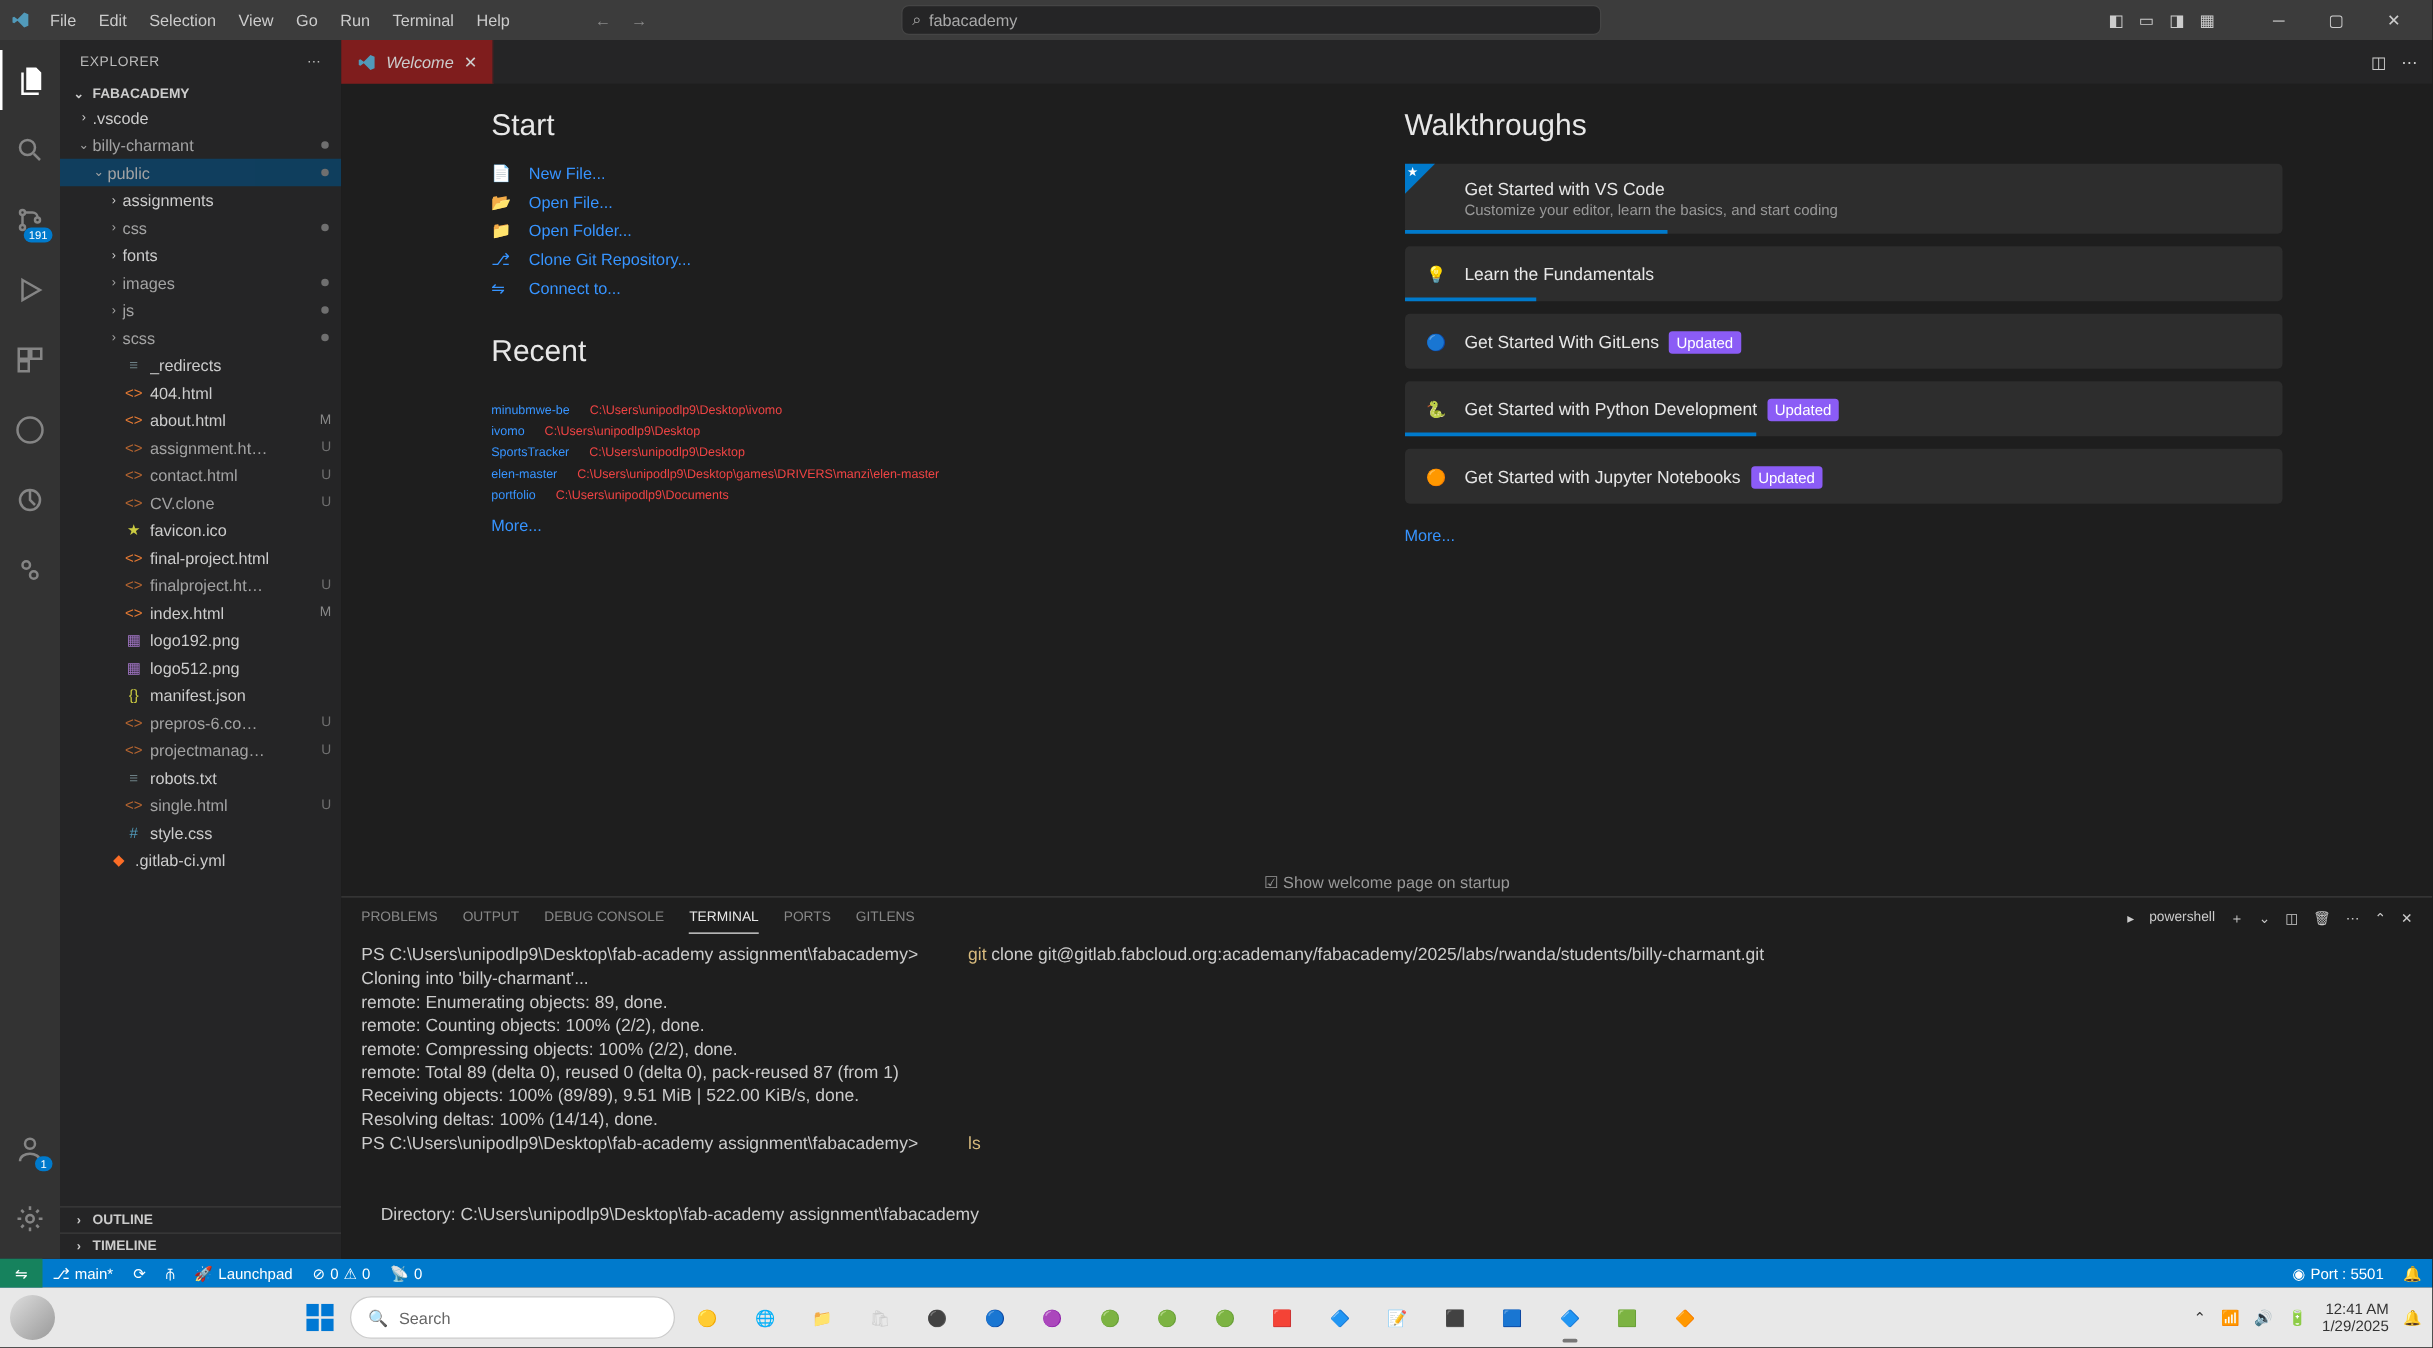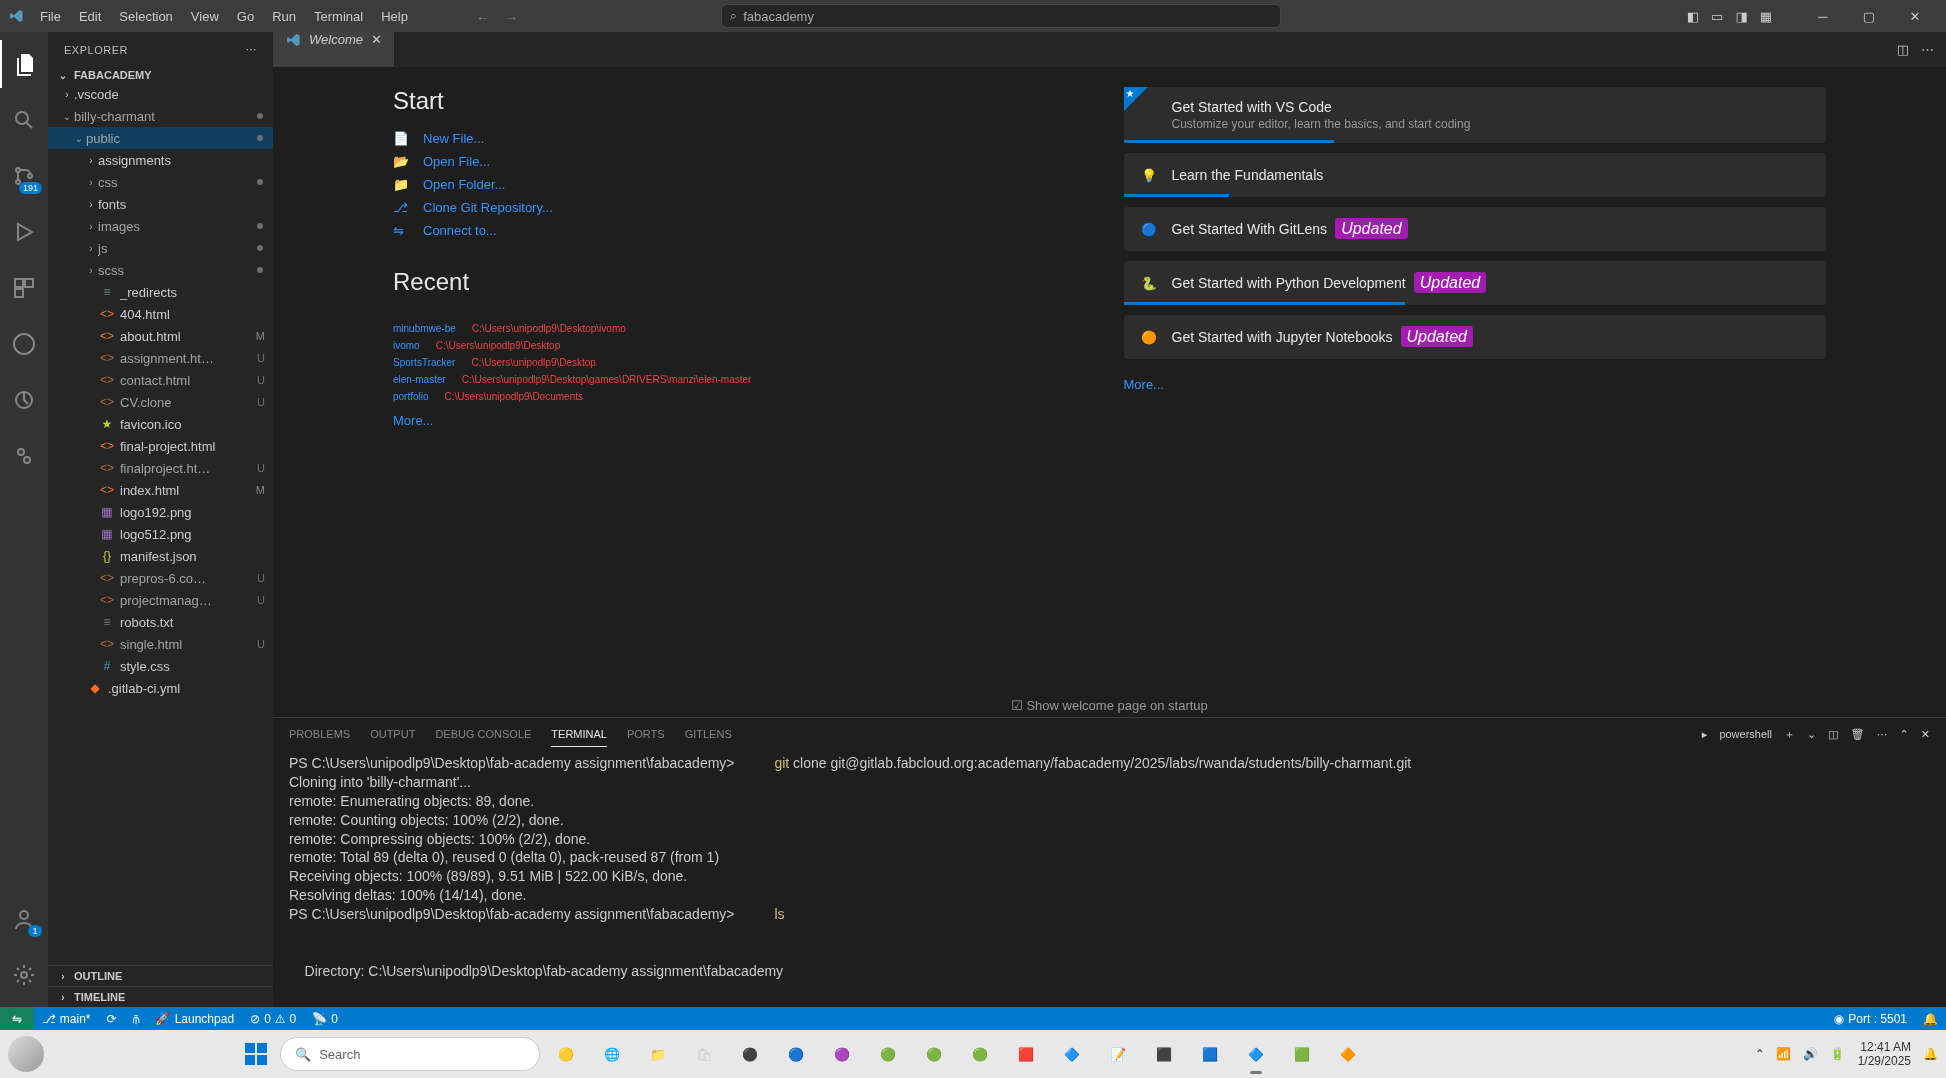--- a/index.html
+++ b/index.html
@@ -39,21 +39,21 @@
 .tree-chevron { width: 14px; text-align: center; color: #cccccc; font-size: 10px; }
 .tree-icon { width: 18px; text-align: center; margin-right: 4px; font-size: 12px; }
 .tree-label { flex: 1; white-space: nowrap; overflow: hidden; text-overflow: ellipsis; }
 .tree-badge { color: #888; font-size: 11px; margin-right: 8px; }
 .tree-dot { width: 6px; height: 6px; background: #888; border-radius: 50%; margin-right: 10px; }
 .sidebar-section { padding: 4px 8px; font-size: 11px; font-weight: bold; color: #cccccc; display: flex; align-items: center; gap: 4px; border-top: 1px solid #3c3c3c; }
 
 
 .editor-area { flex: 1; display: flex; flex-direction: column; background: #1e1e1e; }
 .tabs-bar { height: 35px; background: #252526; display: flex; align-items: center; }
-.tab { height: 35px; background: #404040; display: flex; padding: 0 12px; gap: 8px; border-right: 1px solid #252526; }
+.tab { height: 35px; background: #7f1d1d; display: flex; align-items: center; padding: 0 12px; gap: 8px; border-right: 1px solid #252526; }
 .tab .tab-icon { color: #519aba; }
 .tab .tab-close { color: #cccccc; cursor: pointer; }
 .tabs-actions { margin-left: auto; display: flex; gap: 12px; padding-right: 12px; color: #cccccc; }
 
 .welcome-content { flex: 1; display: flex; padding: 20px 120px; gap: 28px; overflow: hidden; }
 .welcome-left { flex: 1; }
 .welcome-right { flex: 1; }
 .welcome-heading { font-size: 24px; font-weight: 300; color: #e7e7e7; margin-bottom: 16px; }
 .start-list { display: flex; flex-direction: column; gap: 8px; }
 .start-item { display: flex; align-items: center; gap: 12px; color: #3794ff; cursor: pointer; font-size: 13px; }
@@ -65,21 +65,21 @@
 .more-link { color: #3794ff; cursor: pointer; margin-top: 8px; display: inline-block; }
 
 .walkthrough-card { background: #2d2d2d; border-radius: 4px; padding: 12px 16px; margin-bottom: 10px; display: flex; align-items: center; gap: 12px; cursor: pointer; position: relative; }
 .walkthrough-card.featured { background: #2d2d2d; }
 .walkthrough-card .star-corner { position: absolute; top: 0; left: 0; width: 0; height: 0; border-top: 24px solid #007acc; border-right: 24px solid transparent; }
 .walkthrough-card .star-glyph { position: absolute; top: 1px; left: 2px; color: white; font-size: 10px; }
 .walkthrough-icon { width: 20px; height: 20px; display: flex; align-items: center; justify-content: center; }
 .walkthrough-body { flex: 1; }
 .walkthrough-title { color: #e7e7e7; font-size: 14px; font-weight: 500; }
 .walkthrough-sub { color: #999; font-size: 12px; margin-top: 2px; }
-.updated-badge { background: #a21caf; color: white; font-size: 16px; padding: 2px 6px; border-radius: 3px; margin-left: 8px; font-style: italic; }
+.updated-badge { background: #8b5cf6; color: white; font-size: 12px; padding: 2px 6px; border-radius: 3px; margin-left: 8px; }
 .progress-bar { position: absolute; bottom: 0; left: 0; height: 3px; background: #007acc; }
 
 .welcome-checkbox { text-align: center; color: #999; font-size: 13px; padding: 4px; }
 
 
 .panel { height: 290px; background: #1e1e1e; border-top: 1px solid #3c3c3c; display: flex; flex-direction: column; }
 .panel-tabs { height: 32px; display: flex; align-items: center; padding: 0 16px; gap: 20px; font-size: 11px; }
 .panel-tab { color: #888; cursor: pointer; padding: 6px 0; }
 .panel-tab.active { color: #e7e7e7; border-bottom: 1px solid #e7e7e7; }
 .panel-tab-actions { margin-left: auto; display: flex; gap: 12px; align-items: center; color: #cccccc; }
@@ -449,20 +449,21 @@
               <span class="recent-path">C:\Users\unipodlp9\Desktop\games\DRIVERS\manzi\elen-master</span>
             </div>
             <div class="recent-item">
               <span class="recent-name">portfolio</span>
               <span class="recent-path">C:\Users\unipodlp9\Documents</span>
             </div>
           </div>
         <span class="more-link">More...</span>
       </div>
       <div class="welcome-right">
+        <div class="welcome-heading">Walkthroughs</div>
         <div id="walkthroughs">
             <div class="walkthrough-card featured">
               <div class="star-corner"></div>
               <div class="star-glyph">★</div>
               <div class="walkthrough-icon"></div>
               <div class="walkthrough-body">
                 <div class="walkthrough-title">Get Started with VS Code</div>
                 <div class="walkthrough-sub">Customize your editor, learn the basics, and start coding</div>
               </div>
               <div class="progress-bar" style="width:30%"></div>

